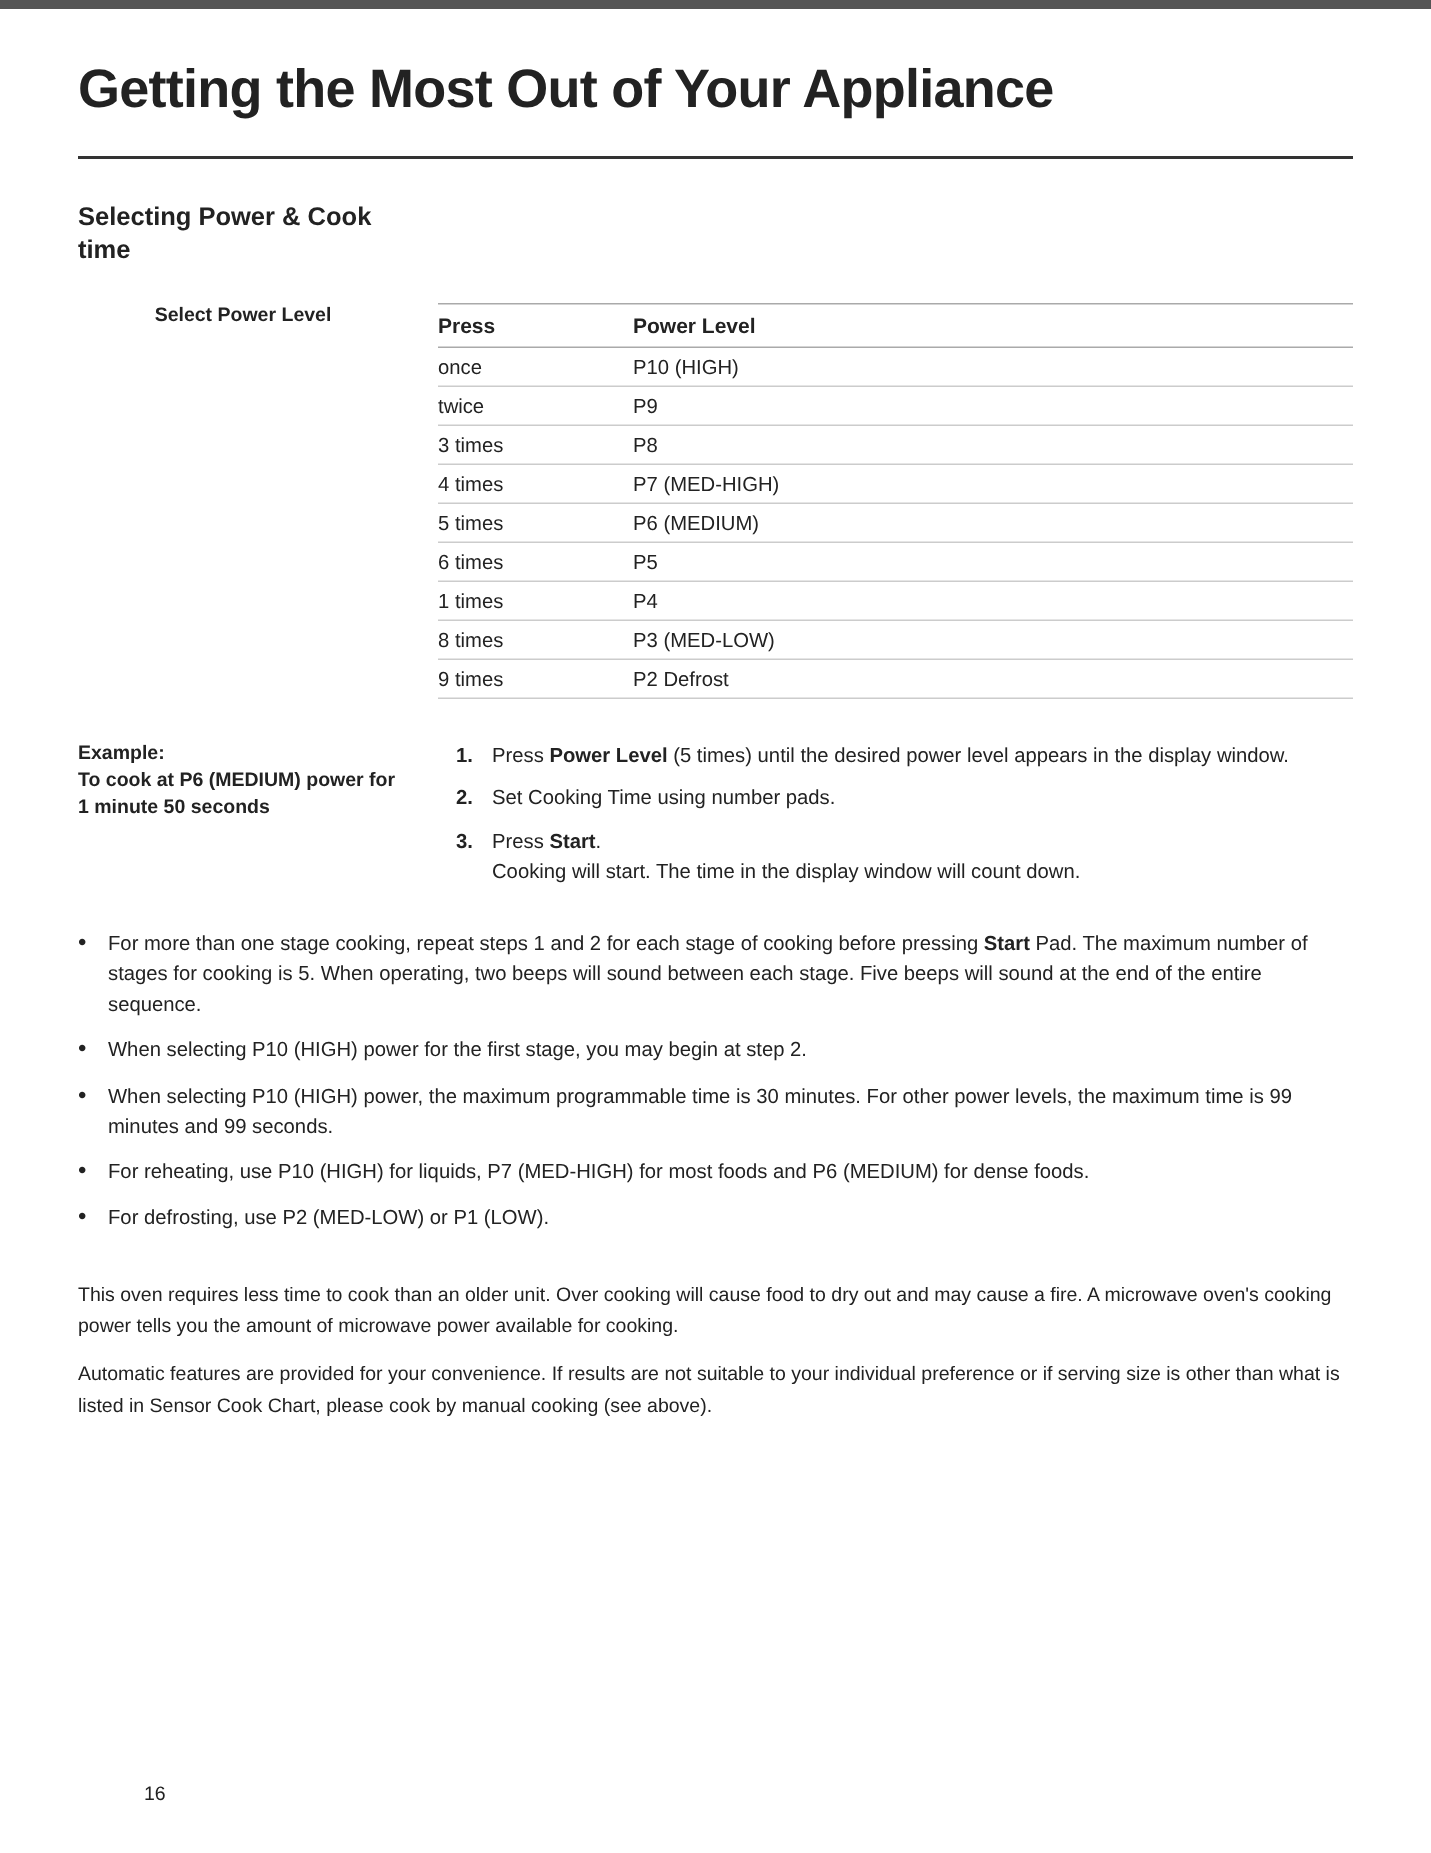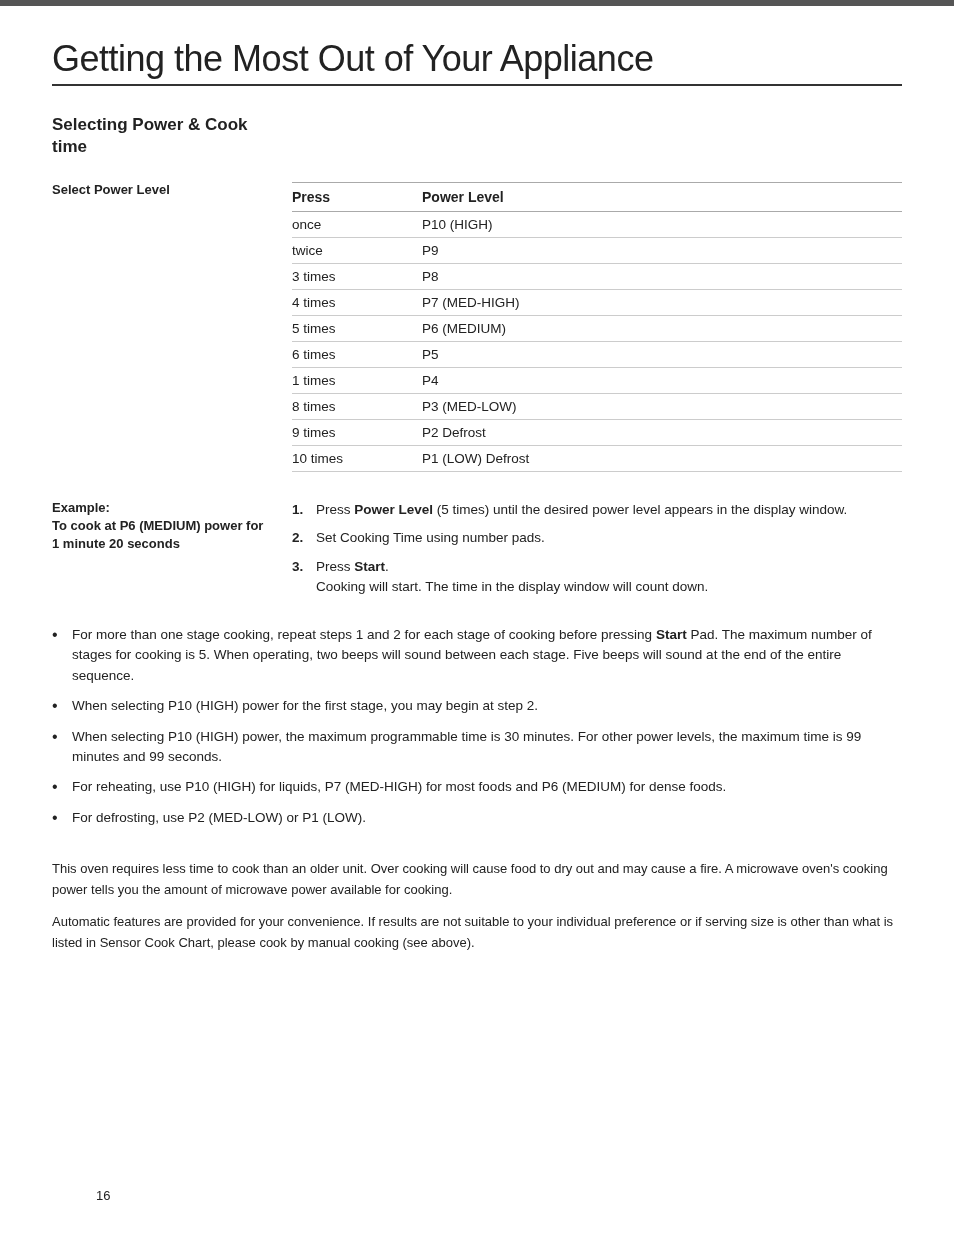--- a/index.html
+++ b/index.html
@@ -18,23 +18,23 @@
       background: #555;
       width: 100%;
     }
 
     .page-wrapper {
       padding: 32px 52px 40px 52px;
     }
 
     .page-title {
       font-size: 36px;
-      font-weight: normal;
+      font-weight: bold;
       border-bottom: 2px solid #333;
-      padding-bottom: 4px;
+      padding-bottom: 24px;
       margin-bottom: 28px;
       letter-spacing: -0.5px;
     }
 
     .section-title {
       font-size: 17px;
       font-weight: bold;
       margin-bottom: 24px;
       line-height: 1.3;
       max-width: 220px;
@@ -42,20 +42,21 @@
 
     .main-content {
       display: flex;
       gap: 0;
     }
 
     .left-col {
       width: 240px;
       flex-shrink: 0;
       padding-right: 20px;
+      text-align: center;
     }
 
     .right-col {
       flex: 1;
     }
 
     .sub-label {
       font-size: 13px;
       font-weight: bold;
       margin-bottom: 10px;
@@ -86,21 +87,21 @@
       border-bottom: 0.5px solid #ccc;
     }
 
     .power-table th:first-child, .power-table td:first-child {
       width: 130px;
     }
 
     
     .example-section {
       display: flex;
-      gap: 0;
+      gap: 12px;
       margin-bottom: 20px;
     }
 
     .example-left {
       width: 240px;
       flex-shrink: 0;
       padding-right: 20px;
     }
 
     .example-label {
@@ -286,33 +287,29 @@
                 <td>P4</td>
               </tr>
               <tr>
                 <td>8 times</td>
                 <td>P3 (MED-LOW)</td>
               </tr>
               <tr>
                 <td>9 times</td>
                 <td>P2 Defrost</td>
               </tr>
-              <tr>
-                <td>10 times</td>
-                <td>P1 (LOW) Defrost</td>
-              </tr>
             </tbody>
         </table>
       </div>
     </div>
 
     <div class="example-section">
       <div class="example-left">
         <div class="example-label">Example:</div>
-        <div class="example-desc">To cook at P6 (MEDIUM) power for 1 minute 20 seconds</div>
+        <div class="example-desc">To cook at P6 (MEDIUM) power for 1 minute 50 seconds</div>
       </div>
       <div class="example-right">
         <ol class="step-list">
           <li>
             <span class="step-num">1.</span>
             <span class="step-text">Press <strong>Power Level</strong> (5 times) until the desired power level appears in the display window.</span>
           </li>
           <li>
             <span class="step-num">2.</span>
             <span class="step-text">Set Cooking Time using number pads.</span>

